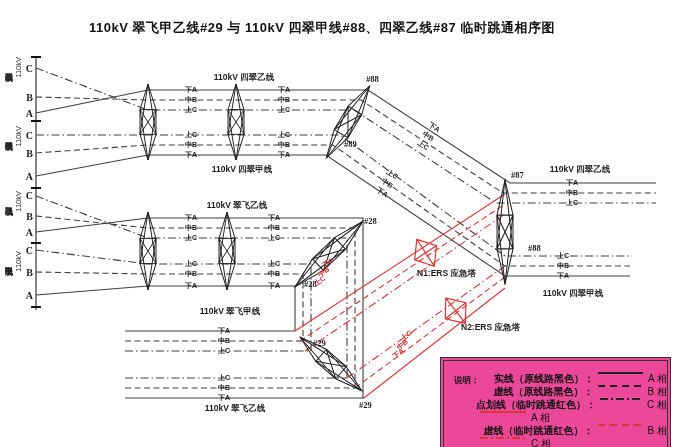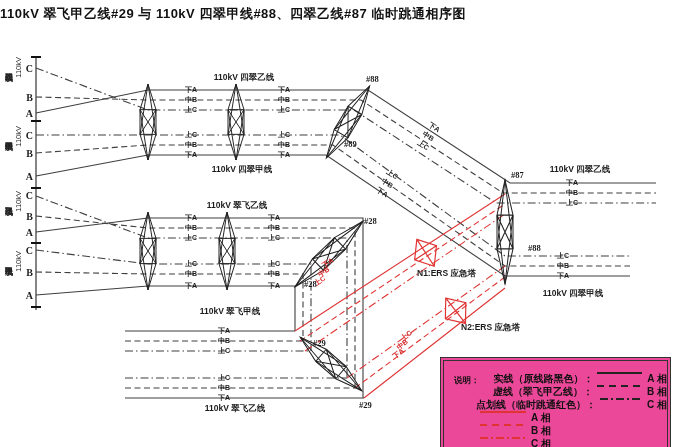--- a/index.html
+++ b/index.html
@@ -1,20 +1,20 @@
 <!DOCTYPE html>
 <html style="--c-black: #3f3f3f; --c-red: #e03434;"><head>
 <meta charset="utf-8">
 <style>
   html,body{margin:0;padding:0;background:#fff;}
   .stage{position:relative;width:680px;height:447px;background:#fff;overflow:hidden;
          font-family:"Liberation Sans",sans-serif;}
   .stage svg{position:absolute;left:0;top:0;}
-  .title{position:absolute;top:5px;left:0;width:612px;text-align:left;
-         font-size:13px;font-weight:bold;color:#111;letter-spacing:0.5px;}
+  .title{position:absolute;top:19px;left:0;width:612px;text-align:center;
+         font-size:13px;font-weight:bold;color:#111;letter-spacing:0.5px;padding-left:16px;}
   
   .vlab{position:absolute;left:3px;display:flex;flex-direction:row;align-items:center;color:#222;}
   .vname{writing-mode:vertical-rl;text-orientation:upright;font-size:8px;font-weight:700;line-height:10px;}
   .vvolt{writing-mode:vertical-rl;transform:rotate(180deg);font-size:7.5px;line-height:9px;margin-left:1px;}
   
   .ln{fill:none;stroke:var(--c-black,#3f3f3f);stroke-width:1.1px;}
   .d{stroke-dasharray:6,3.5;}
   .dd{stroke-dasharray:8,3,1.5,3;}
   .red{stroke:var(--c-red,#e04040);}
   .twp{fill:none;stroke:#222;stroke-width:1px;}
@@ -29,21 +29,21 @@
   .el{font:700 8.5px "Liberation Sans",sans-serif;}
   .bl{font:700 10px "Liberation Serif",serif;text-anchor:end;}
   
   .legend{position:absolute;left:440px;top:337px;width:231px;height:102px;
           border:1.5px solid #333;background:#ec4899;box-sizing:border-box;padding:2px;margin-top:20px;}
   .legend-inner{border:1px solid #333;width:100%;height:100%;box-sizing:border-box;
           position:relative;padding-top:11px;}
   .lg-note{position:absolute;left:10px;top:14px;font-size:8.5px;font-weight:700;color:#111;}
   .lg-row{display:flex;align-items:flex-start;height:13px;padding-left:32px;font-size:10px;color:#111;}
   .lg-label{width:120px;text-align:right;white-space:nowrap;font-weight:700;}
-  .lg-phase{margin-left:5px;white-space:nowrap;font-weight:700;}
+  .lg-phase{margin-left:5px;white-space:nowrap;font-weight:400;}
   .ls{display:inline-block;width:46px;height:2px;margin-left:4px;}
   .ls-s-k{background:#222;}
   .ls-d-k{background:repeating-linear-gradient(90deg,#222 0 7px,transparent 7px 12px);}
   .ls-dd-k{background:repeating-linear-gradient(90deg,#222 0 8px,transparent 8px 11px,#222 11px 13px,transparent 13px 16px);}
   .ls-s-r{background:var(--c-red,#e03030);}
   .ls-d-r{background:repeating-linear-gradient(90deg,var(--c-red,#e03030) 0 7px,transparent 7px 12px);}
   .ls-dd-r{background:repeating-linear-gradient(90deg,var(--c-red,#e03030) 0 8px,transparent 8px 11px,var(--c-red,#e03030) 11px 13px,transparent 13px 16px);}
 </style>
 </head>
 <body>
@@ -241,34 +241,35 @@
 
   <div class="legend">
     <div class="legend-inner">
       <span class="lg-note">说明：</span>
       <div class="lg-row">
         <span class="lg-label">实线（原线路黑色）：</span>
         <span class="ls ls-s-k"></span>
         <span class="lg-phase">A 相</span>
       </div>
       <div class="lg-row">
-        <span class="lg-label">虚线（翠飞甲乙线）：</span>
+        <span class="lg-label">虚线（原线路黑色）：</span>
         <span class="ls ls-d-k"></span>
         <span class="lg-phase">B 相</span>
       </div>
       <div class="lg-row">
         <span class="lg-label">点划线（临时跳通红色）：</span>
         <span class="ls ls-dd-k"></span>
         <span class="lg-phase">C 相</span>
       </div>
       <div class="lg-row">
         <span class="ls ls-s-r"></span>
         <span class="lg-phase">A 相</span>
       </div>
       <div class="lg-row">
+        <span class="lg-label">虚线（临时跳通红色）：</span>
         <span class="ls ls-d-r"></span>
         <span class="lg-phase">B 相</span>
       </div>
       <div class="lg-row">
         <span class="ls ls-dd-r"></span>
         <span class="lg-phase">C 相</span>
       </div>
     </div>
   </div>
 

